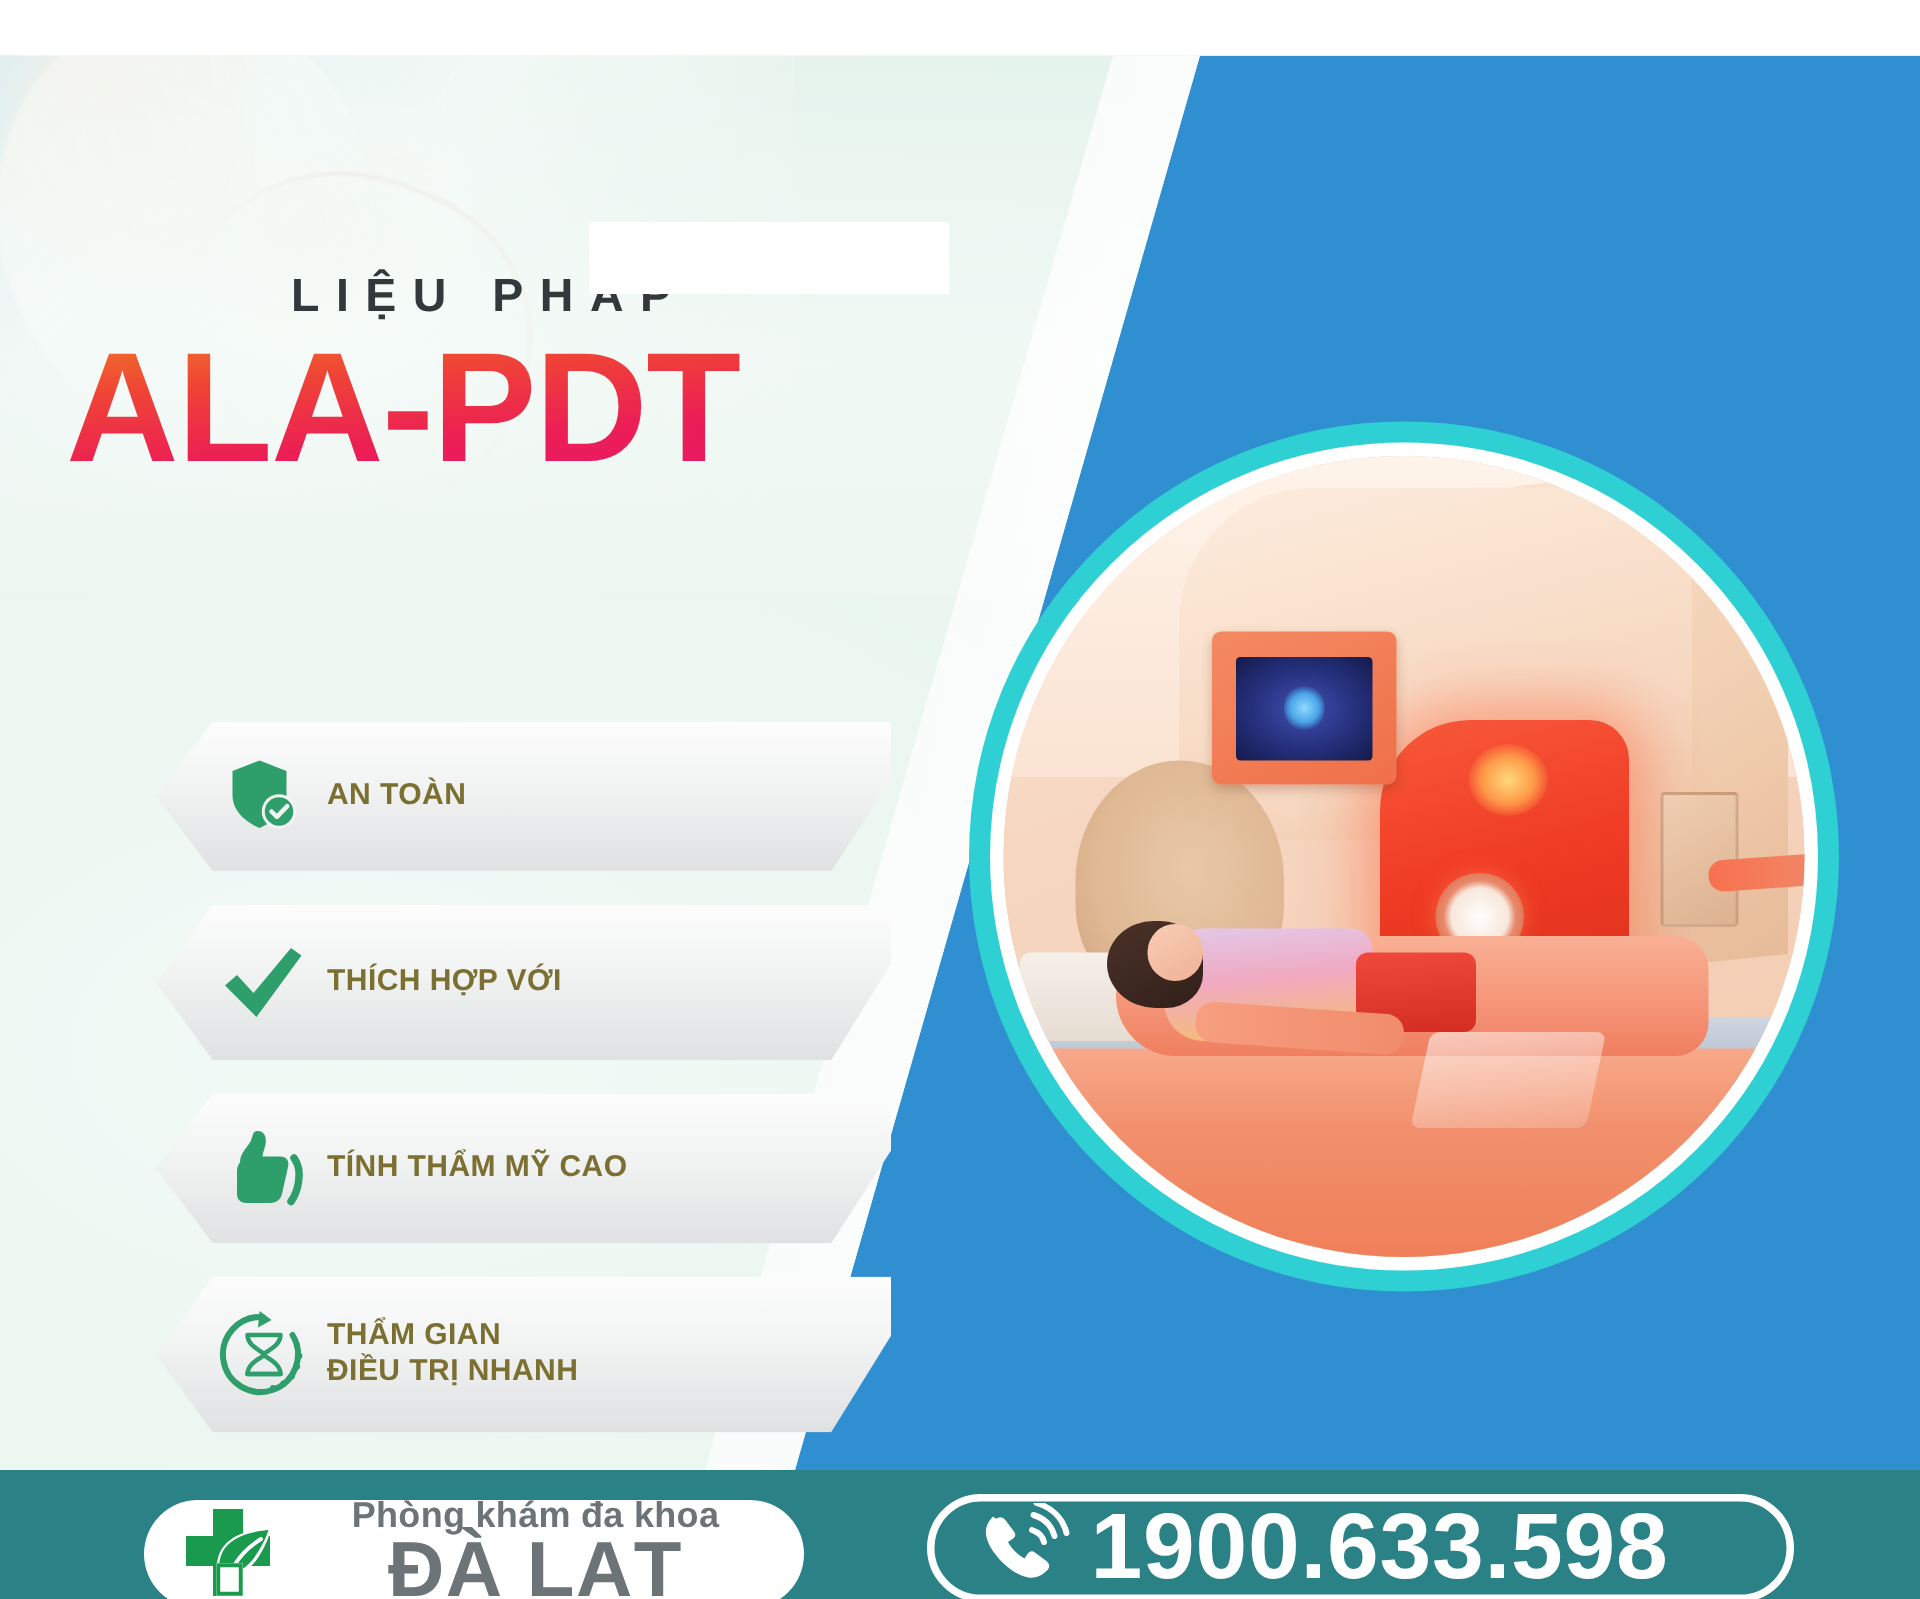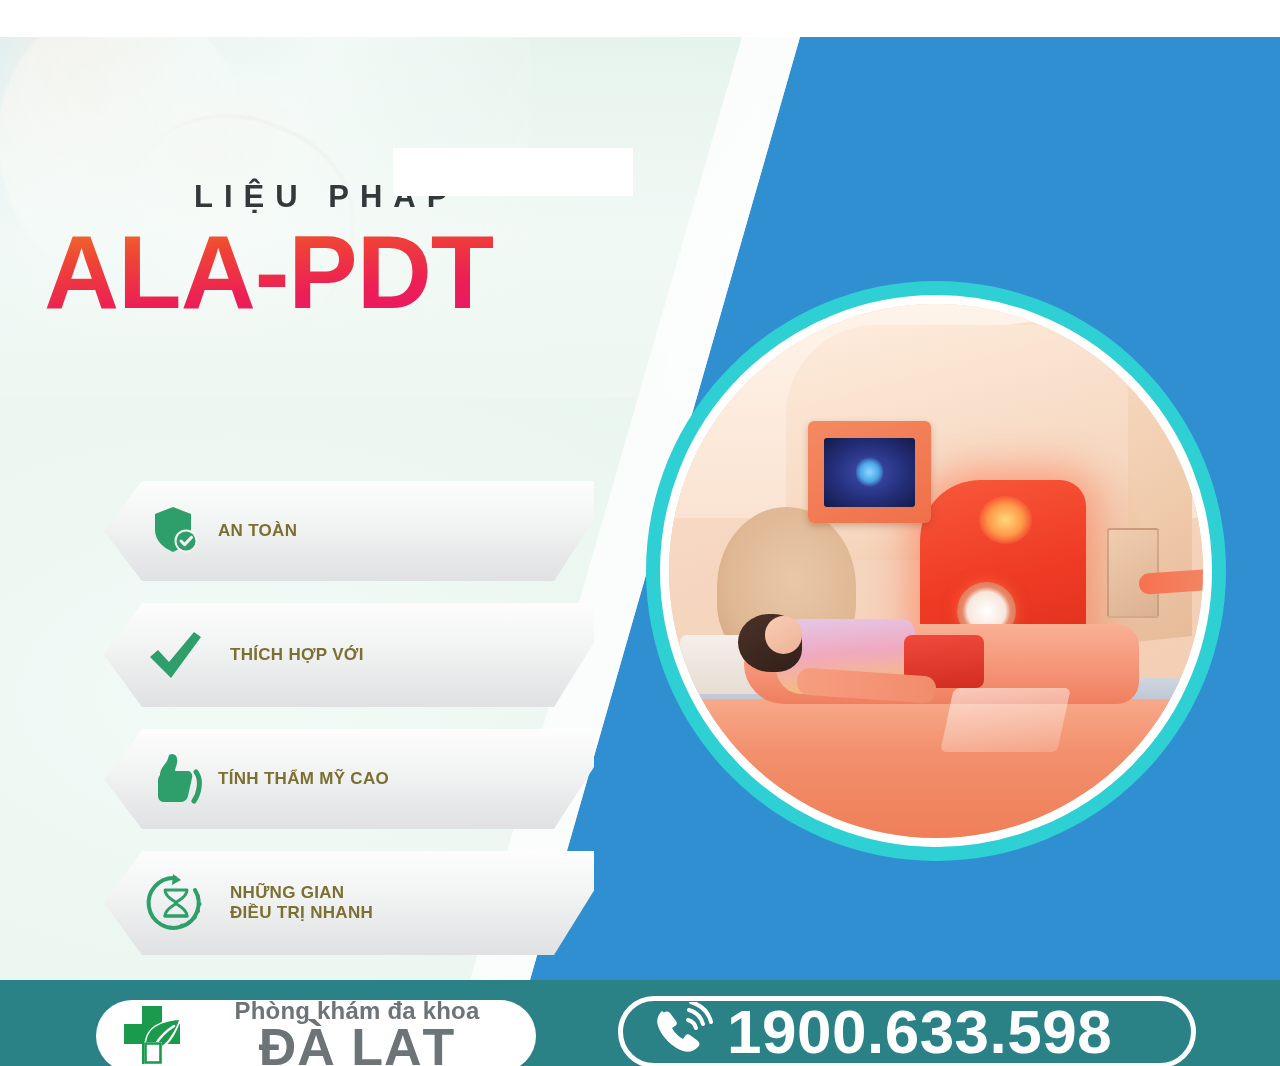--- a/index.html
+++ b/index.html
@@ -87,29 +87,29 @@
     position:relative;
     margin-bottom:22px;
     display:flex;align-items:center;
     background:linear-gradient(180deg,#fdfdfd 0%,#f2f3f3 42%,#dfe1e2 100%);
     clip-path:polygon(38px 0, 100% 0, 100% 38%, calc(100% - 40px) 100%, 38px 100%, 0 50%);
     box-shadow:0 5px 9px rgba(60,80,70,.16);
     padding:0 18px 0 34px;
     box-sizing:border-box;
   }
   .badge.h1{height:100px;}
-  .badge.h2{height:104px;gap:12px;}
+  .badge.h2{height:104px;}
   .badge-icon{
     width:74px;min-width:74px;height:74px;
     display:flex;align-items:center;justify-content:center;
     color:#2e9e6b;
   }
   .badge-icon svg{display:block;}
   .badge-text{
-    font-size:17px;font-weight:bold;line-height:1.18;
+    font-size:20px;font-weight:bold;line-height:1.18;
     color:#7b7031;
     letter-spacing:.3px;
     margin-left:6px;
   }
   .badge-text .l2{display:block;}
 
   
   .photo-ring{
     position:absolute;left:646px;top:244px;width:580px;height:580px;
     border-radius:50%;
@@ -348,21 +348,21 @@
             <circle cx="53" cy="38" r="2.1"></circle>
               <circle cx="49.5" cy="44.5" r="2.1"></circle>
             <circle cx="44" cy="49.5" r="2.1"></circle>
               <circle cx="37" cy="52.5" r="2.1"></circle>
           </g>
           <path d="M20 17 L42 17 M20 17 C20 25 31 28 31 30 C31 32 20 35 20 43 L42 43 C42 35 31 32 31 30 C31 28 42 25 42 17" stroke="#2e9e6b" stroke-width="3" stroke-linejoin="round" stroke-linecap="round" fill="none"></path>
           <path d="M20 43 L42 43" stroke="#2e9e6b" stroke-width="3" stroke-linecap="round"></path>
         </svg>
       </div>
       <div class="badge-text">
-        <span>NHỮNG GIAN</span>
+        <span>THẨM GIAN</span>
         <span class="l2">ĐIỀU TRỊ NHANH</span>
       </div>
     </div>
 
   </div>
 
   <div class="photo-ring">
     <div class="photo">
       <div class="ph ph-room"></div>
       <div class="ph ph-wall"></div>

